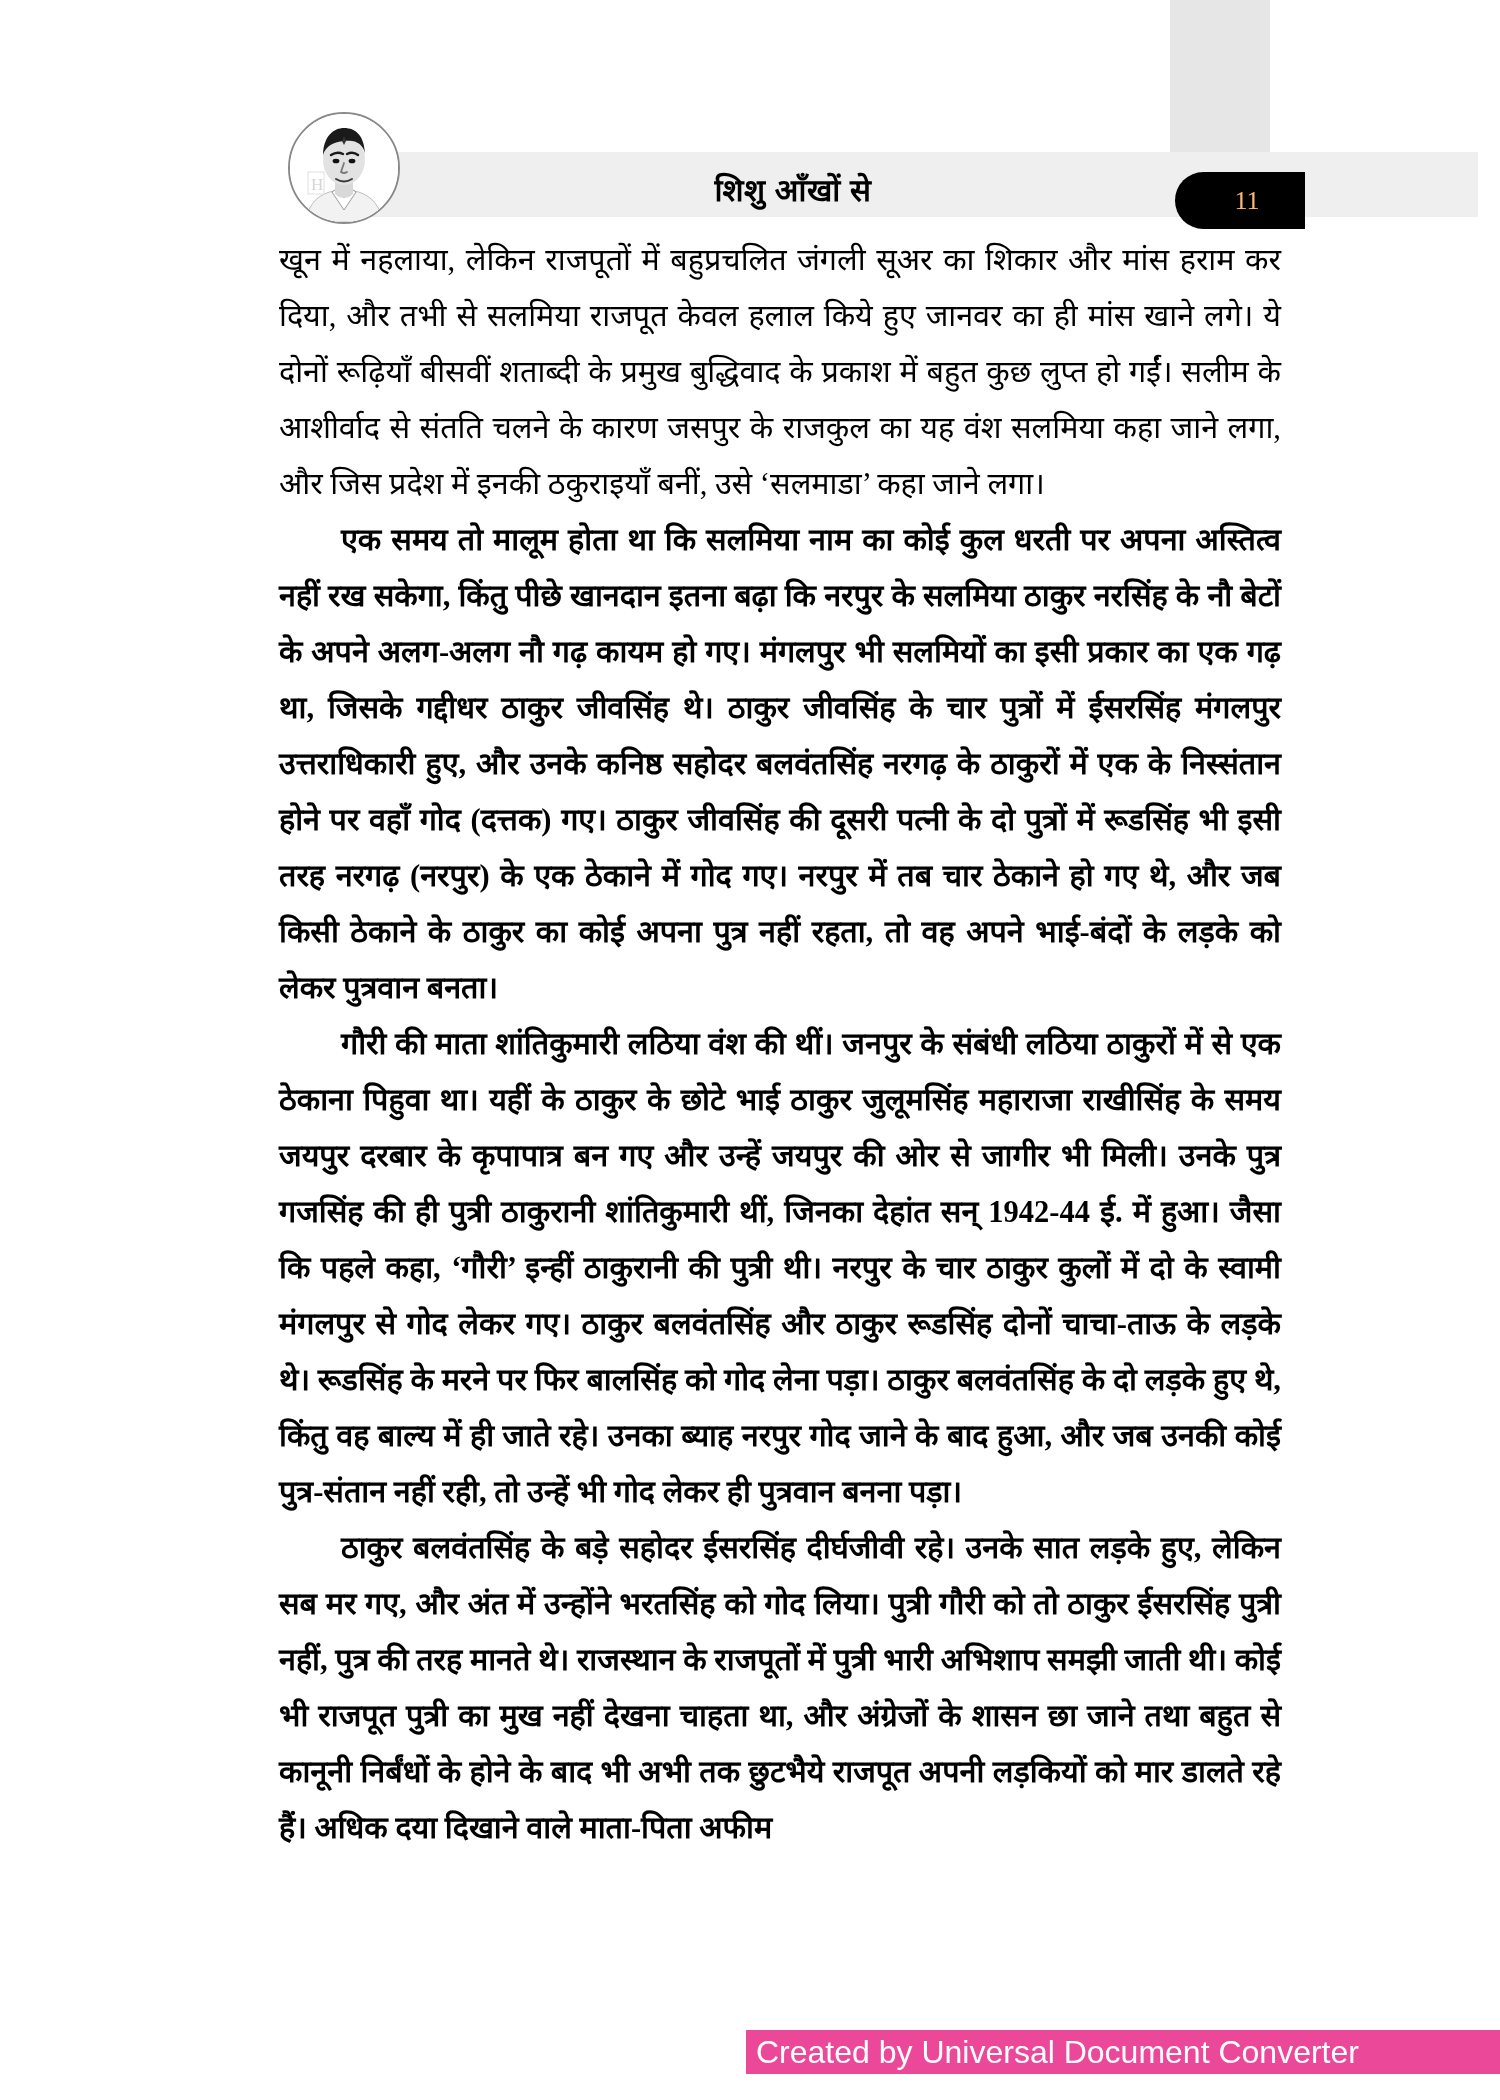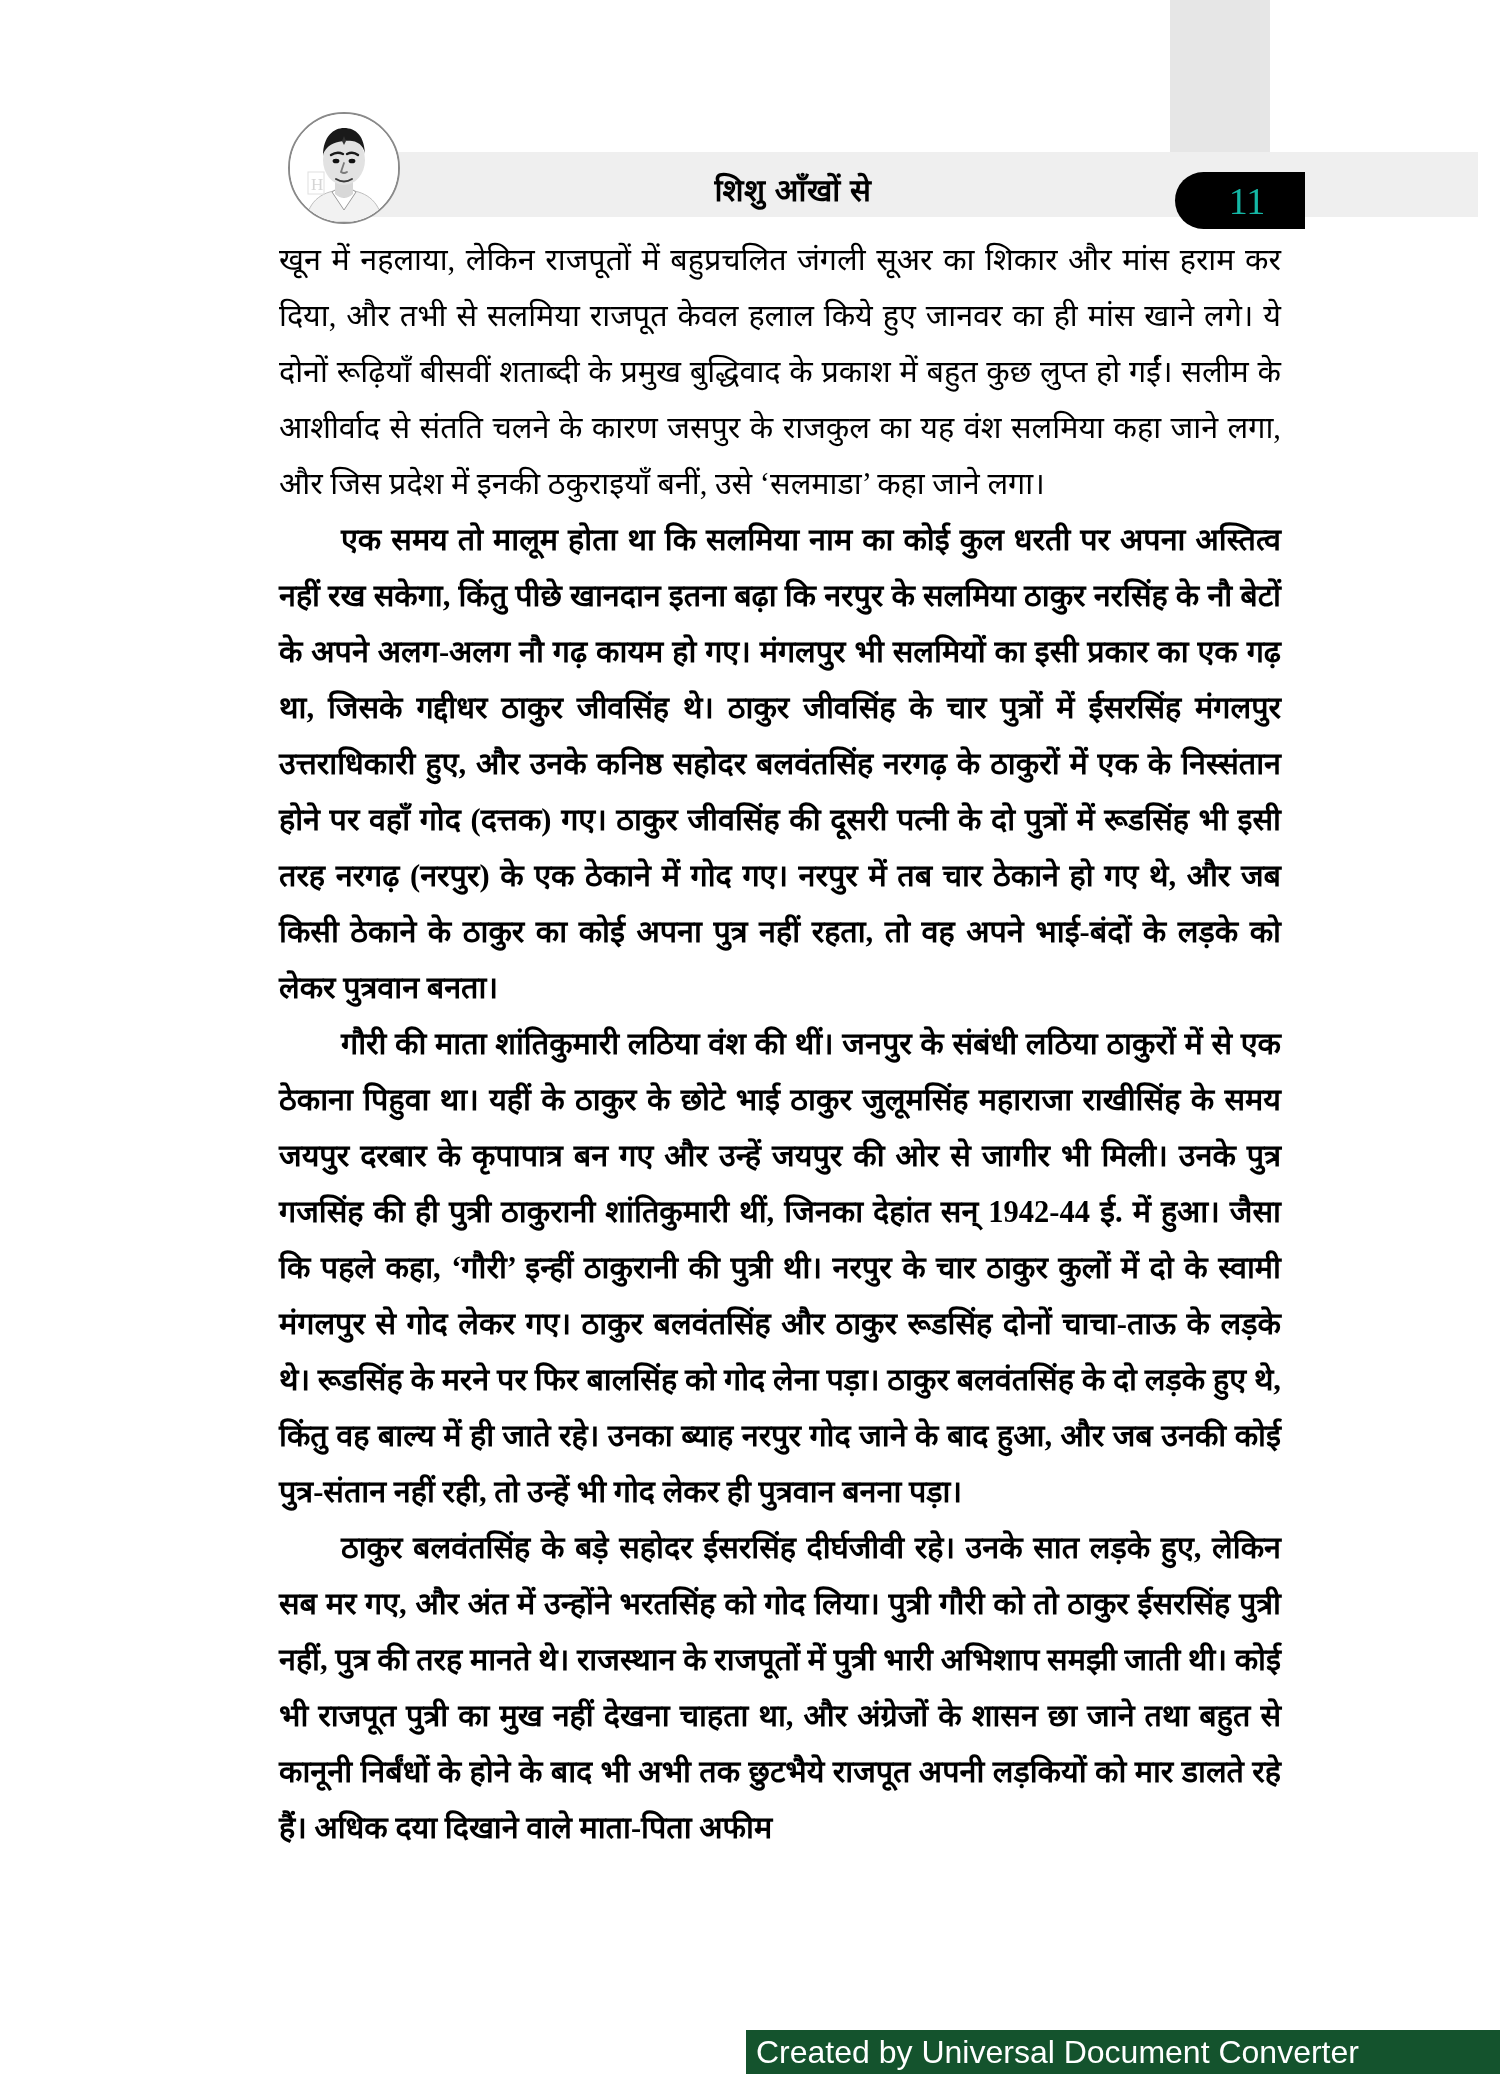--- a/index.html
+++ b/index.html
@@ -62,23 +62,23 @@
     width: 130px;
     height: 57px;
     background: #000000;
     border-top-left-radius: 30px;
     border-bottom-left-radius: 30px;
     display: flex;
     align-items: center;
     justify-content: center;
   }
   .page-number-pill span {
-    color: #14b8a6;
+    color: #fdba74;
     font-family: "Liberation Serif", "DejaVu Serif", serif;
-    font-size: 38px;
+    font-size: 26px;
     line-height: 1;
     padding-left: 14px;
   }
 
   
   .portrait {
     position: absolute;
     top: 112px;
     left: 288px;
     width: 108px;
@@ -112,21 +112,21 @@
     font-weight: bold;
   }
 
   
   .watermark {
     position: absolute;
     left: 746px;
     top: 2030px;
     width: 754px;
     height: 44px;
-    background: #14532d;
+    background: #ec4899;
     display: flex;
     align-items: center;
     justify-content: flex-start;
   }
   .watermark span {
     color: #ffffff;
     font-family: "Liberation Sans", "DejaVu Sans", sans-serif;
     font-size: 32px;
     padding-left: 10px;
     white-space: nowrap;

